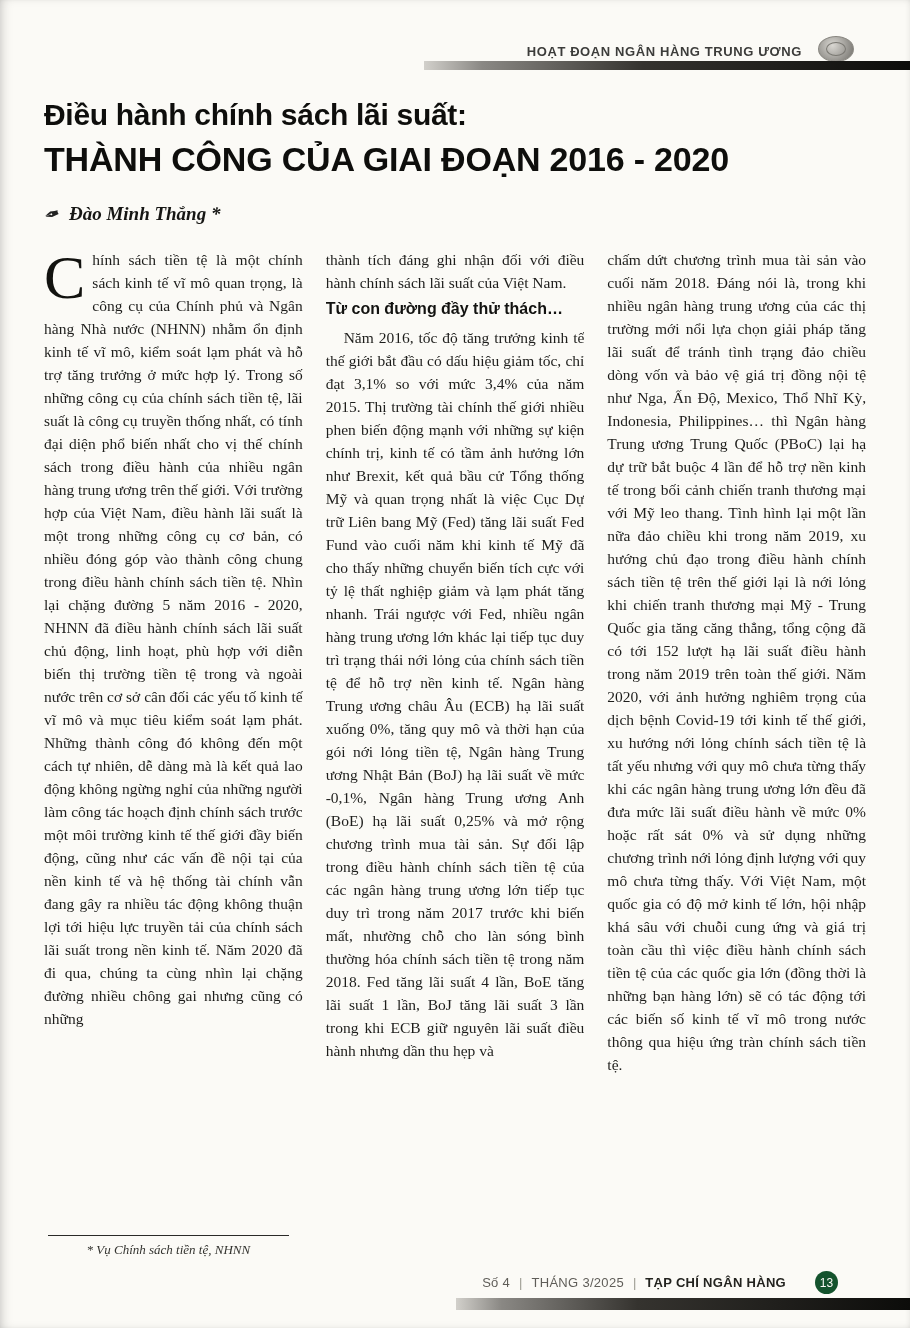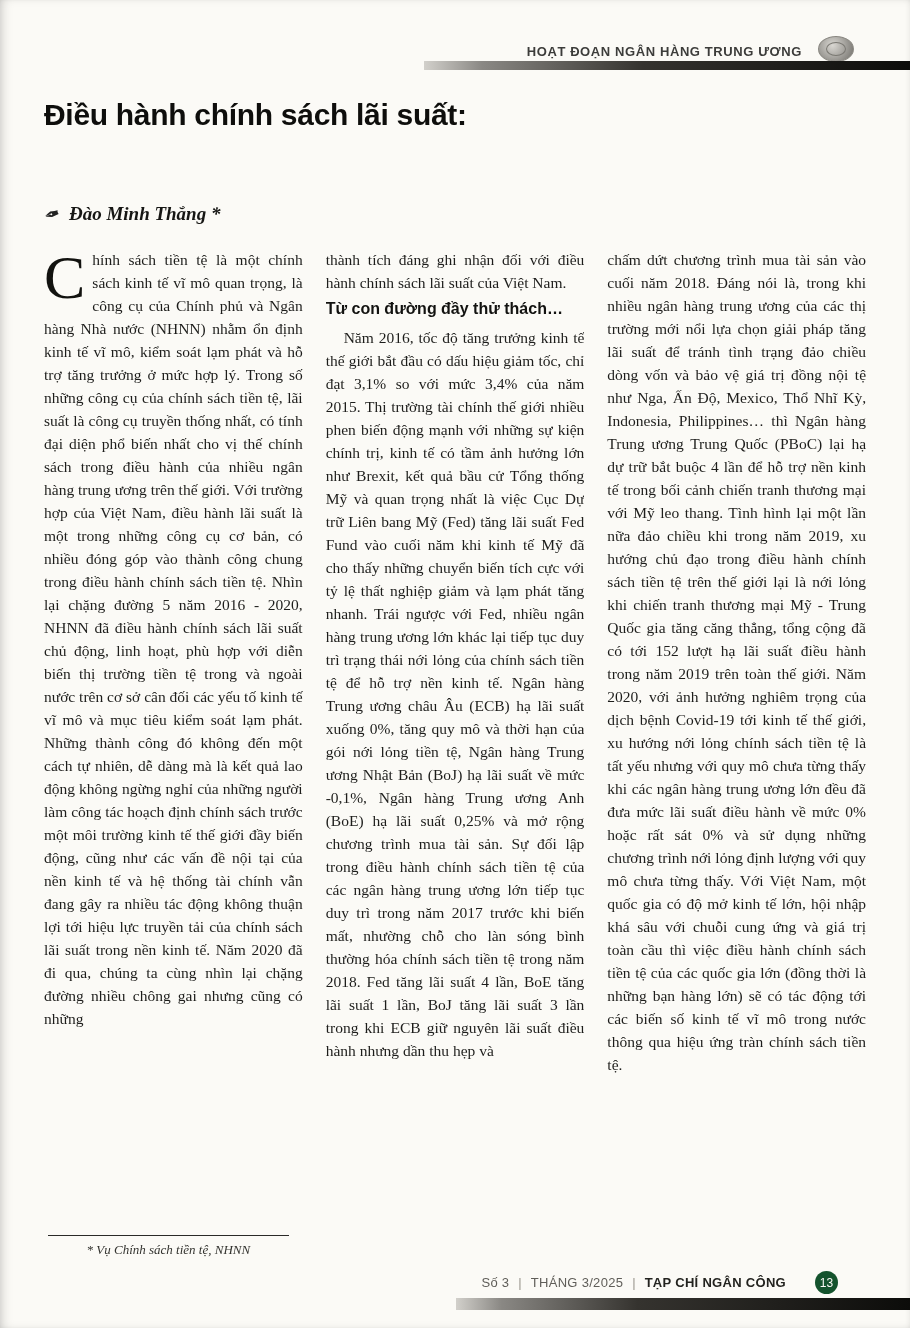--- a/index.html
+++ b/index.html
@@ -117,20 +117,21 @@
 
 <div class="page">
 
   <div class="header-label">HOẠT ĐOẠN NGÂN HÀNG TRUNG ƯƠNG</div>
   <div class="seal">
       <span class="seal-inner"></span>
     </div>
   <div class="header-bar"></div>
 
   <div class="title1">Điều hành chính sách lãi suất:</div>
+  <div class="title2">THÀNH CÔNG CỦA GIAI ĐOẠN 2016 - 2020</div>
 
   <div class="author-row">
     <span class="pen-icon">✒</span>
     <span class="author-name">Đào Minh Thắng *</span>
   </div>
 
   <div class="columns">
 
     <div class="col">
       <p class="body-text"><span class="dropcap">C</span><span>hính sách tiền tệ là một chính sách kinh tế vĩ mô quan trọng, là công cụ của Chính phủ và Ngân hàng Nhà nước (NHNN) nhằm ổn định kinh tế vĩ mô, kiểm soát lạm phát và hỗ trợ tăng trưởng ở mức hợp lý. Trong số những công cụ của chính sách tiền tệ, lãi suất là công cụ truyền thống nhất, có tính đại diện phổ biến nhất cho vị thế chính sách trong điều hành của nhiều ngân hàng trung ương trên thế giới. Với trường hợp của Việt Nam, điều hành lãi suất là một trong những công cụ cơ bản, có nhiều đóng góp vào thành công chung trong điều hành chính sách tiền tệ. Nhìn lại chặng đường 5 năm 2016 - 2020, NHNN đã điều hành chính sách lãi suất chủ động, linh hoạt, phù hợp với diễn biến thị trường tiền tệ trong và ngoài nước trên cơ sở cân đối các yếu tố kinh tế vĩ mô và mục tiêu kiểm soát lạm phát. Những thành công đó không đến một cách tự nhiên, dễ dàng mà là kết quả lao động không ngừng nghỉ của những người làm công tác hoạch định chính sách trước một môi trường kinh tế thế giới đầy biến động, cũng như các vấn đề nội tại của nền kinh tế và hệ thống tài chính vẫn đang gây ra nhiều tác động không thuận lợi tới hiệu lực truyền tải của chính sách lãi suất trong nền kinh tế. Năm 2020 đã đi qua, chúng ta cùng nhìn lại chặng đường nhiều chông gai nhưng cũng có những</span></p>
@@ -146,22 +147,22 @@
       <p class="body-text indent">Năm 2016, tốc độ tăng trưởng kinh tế thế giới bắt đầu có dấu hiệu giảm tốc, chỉ đạt 3,1% so với mức 3,4% của năm 2015. Thị trường tài chính thế giới nhiều phen biến động mạnh với những sự kiện chính trị, kinh tế có tầm ảnh hưởng lớn như Brexit, kết quả bầu cử Tổng thống Mỹ và quan trọng nhất là việc Cục Dự trữ Liên bang Mỹ (Fed) tăng lãi suất Fed Fund vào cuối năm khi kinh tế Mỹ đã cho thấy những chuyển biến tích cực với tỷ lệ thất nghiệp giảm và lạm phát tăng nhanh. Trái ngược với Fed, nhiều ngân hàng trung ương lớn khác lại tiếp tục duy trì trạng thái nới lỏng của chính sách tiền tệ để hỗ trợ nền kinh tế. Ngân hàng Trung ương châu Âu (ECB) hạ lãi suất xuống 0%, tăng quy mô và thời hạn của gói nới lỏng tiền tệ, Ngân hàng Trung ương Nhật Bản (BoJ) hạ lãi suất về mức -0,1%, Ngân hàng Trung ương Anh (BoE) hạ lãi suất 0,25% và mở rộng chương trình mua tài sản. Sự đối lập trong điều hành chính sách tiền tệ của các ngân hàng trung ương lớn tiếp tục duy trì trong năm 2017 trước khi biến mất, nhường chỗ cho làn sóng bình thường hóa chính sách tiền tệ trong năm 2018. Fed tăng lãi suất 4 lần, BoE tăng lãi suất 1 lần, BoJ tăng lãi suất 3 lần trong khi ECB giữ nguyên lãi suất điều hành nhưng dần thu hẹp và</p>
     </div>
 
     <div class="col">
       <p class="body-text">chấm dứt chương trình mua tài sản vào cuối năm 2018. Đáng nói là, trong khi nhiều ngân hàng trung ương của các thị trường mới nổi lựa chọn giải pháp tăng lãi suất để tránh tình trạng đảo chiều dòng vốn và bảo vệ giá trị đồng nội tệ như Nga, Ấn Độ, Mexico, Thổ Nhĩ Kỳ, Indonesia, Philippines… thì Ngân hàng Trung ương Trung Quốc (PBoC) lại hạ dự trữ bắt buộc 4 lần để hỗ trợ nền kinh tế trong bối cảnh chiến tranh thương mại với Mỹ leo thang. Tình hình lại một lần nữa đảo chiều khi trong năm 2019, xu hướng chủ đạo trong điều hành chính sách tiền tệ trên thế giới lại là nới lỏng khi chiến tranh thương mại Mỹ - Trung Quốc gia tăng căng thẳng, tổng cộng đã có tới 152 lượt hạ lãi suất điều hành trong năm 2019 trên toàn thế giới. Năm 2020, với ảnh hưởng nghiêm trọng của dịch bệnh Covid-19 tới kinh tế thế giới, xu hướng nới lỏng chính sách tiền tệ là tất yếu nhưng với quy mô chưa từng thấy khi các ngân hàng trung ương lớn đều đã đưa mức lãi suất điều hành về mức 0% hoặc rất sát 0% và sử dụng những chương trình nới lỏng định lượng với quy mô chưa từng thấy. Với Việt Nam, một quốc gia có độ mở kinh tế lớn, hội nhập khá sâu với chuỗi cung ứng và giá trị toàn cầu thì việc điều hành chính sách tiền tệ của các quốc gia lớn (đồng thời là những bạn hàng lớn) sẽ có tác động tới các biến số kinh tế vĩ mô trong nước thông qua hiệu ứng tràn chính sách tiền tệ.</p>
     </div>
 
   </div>
 
   <div class="footer-row">
-    <span class="footer-issue">Số 3</span>
+    <span class="footer-issue">Số 4</span>
     <span class="footer-divider">|</span>
     <span class="footer-month">THÁNG 3/2025</span>
     <span class="footer-divider">|</span>
-    <span class="footer-journal">TẠP CHÍ NGÂN CÔNG</span>
+    <span class="footer-journal">TẠP CHÍ NGÂN HÀNG</span>
     <span class="page-badge">13</span>
   </div>
   <div class="footer-bar"></div>
 
 </div>
 
 </body></html>

